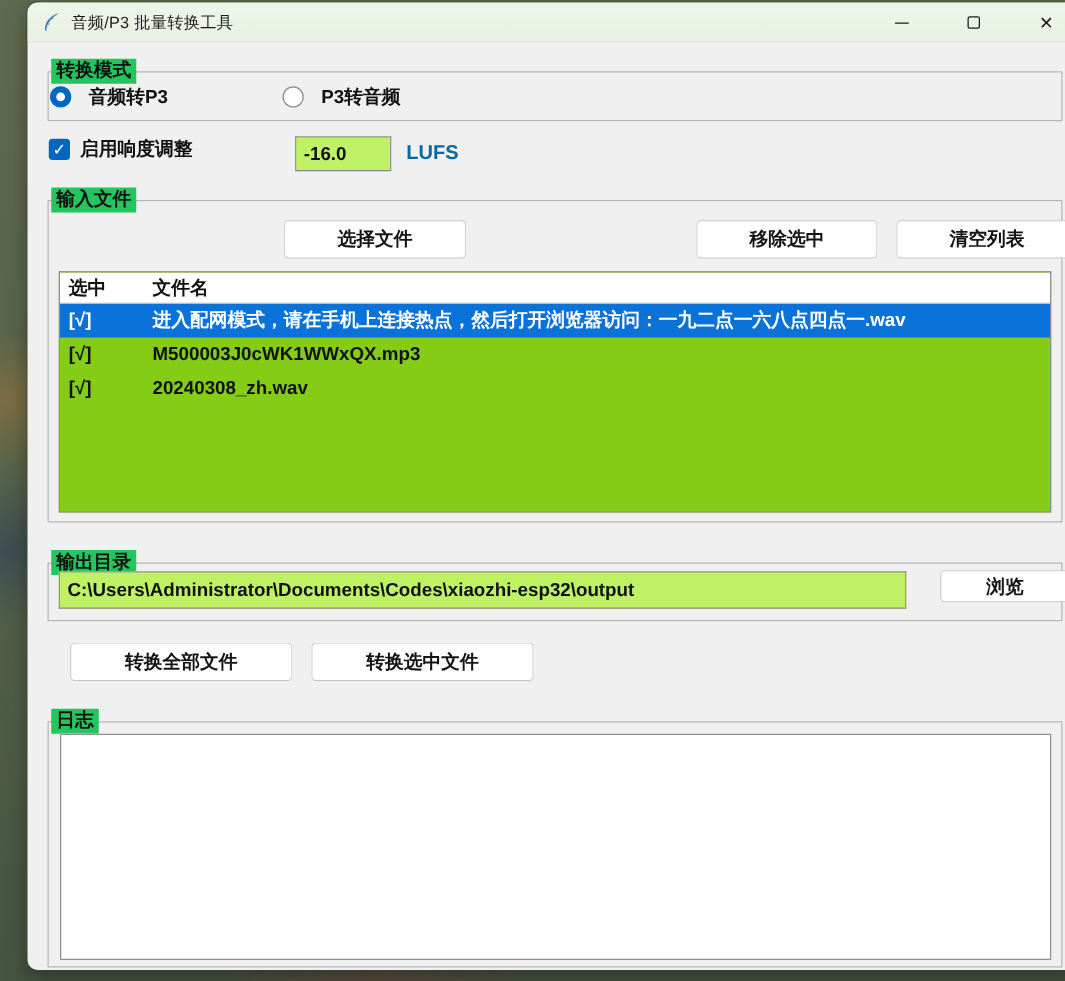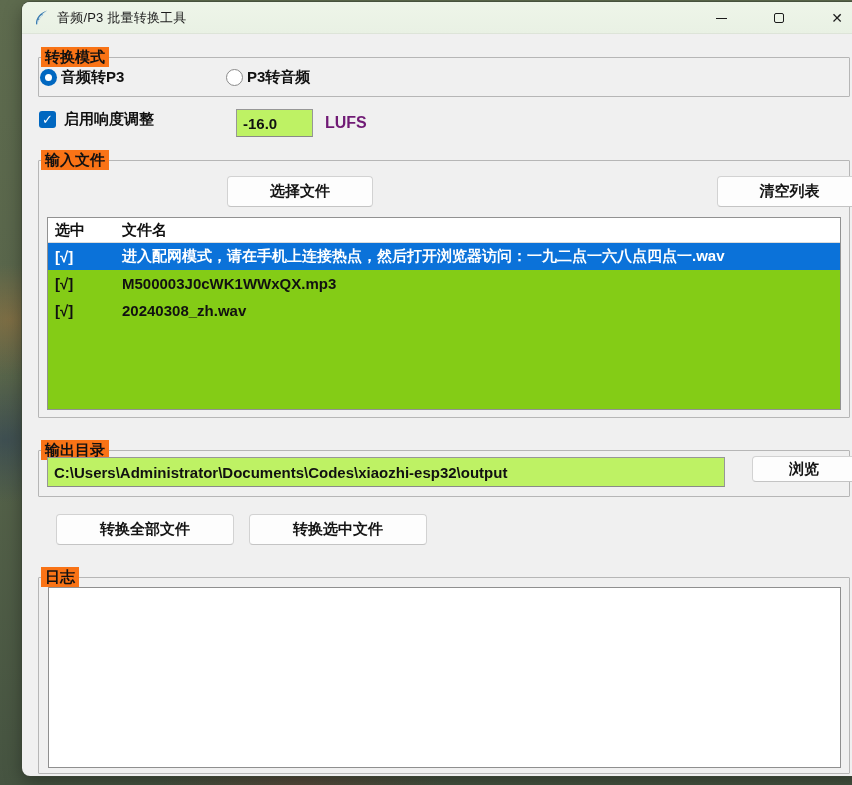--- a/index.html
+++ b/index.html
@@ -30,43 +30,43 @@
   .title-text { font-size:13px; color:#1b1b1b; margin-left:7px; letter-spacing:.2px; }
   .caption-buttons { position:absolute; right:0; top:0; height:32px; display:flex; }
   .cap-btn { width:58px; height:32px; display:flex; align-items:center; justify-content:center;
              color:#1b1b1b; font-size:14px; cursor:default; }
   .min-glyph { display:block; width:11px; height:0; border-top:1.4px solid #1b1b1b; }
   .max-glyph { display:block; width:10px; height:10px; border:1.4px solid #1b1b1b; border-radius:2px; }
   .close-glyph { font-size:14px; line-height:1; }
   
   .labelframe { position:absolute; border:1px solid #b6b6b6; border-radius:1px; }
   .lf-label {
-    position:absolute; top:-11px; left:2px; background:#f97316; padding:0 4px;
+    position:absolute; top:-11px; left:2px; background:#22c55e; padding:0 4px;
     font-size:15px; font-weight:700; color:#111; white-space:nowrap; line-height:20px;
   }
   
-  .radio-item { position:absolute; display:flex; align-items:center; gap:4px; height:22px;text-align:center; }
+  .radio-item { position:absolute; display:flex; align-items:center; gap:14px; height:22px;text-align:center; }
   .radio-circle { width:17px; height:17px; border-radius:50%; flex:0 0 auto; }
   .radio-on { background:#0067c0; position:relative; }
   .radio-on::after { content:""; position:absolute; left:5px; top:5px; width:7px; height:7px;
                      border-radius:50%; background:#fff; }
   .radio-off { background:#fff; border:1px solid #8b8b8b; }
   .radio-label { font-size:15px; font-weight:700; color:#111; }
 
   .checkbox-row { position:absolute; left:17px; top:108px; display:flex; align-items:center; gap:8px; }
   .checkbox { width:17px; height:17px; border-radius:3px; background:#0067c0; color:#fff;
               font-size:13px; line-height:17px; text-align:center; font-weight:700; }
   .checkbox-label { font-size:15px; font-weight:700; color:#111; }
 
   .entry {
     position:absolute; background:#bef264; border:1px solid #979797; border-bottom-color:#8a8a8a;
     font-size:15px; font-weight:700; color:#111; padding:0 6px;
     display:flex; align-items:center; white-space:nowrap; overflow:hidden;
   }
-  .unit-label { position:absolute; font-size:16px; font-weight:700; color:#701a75; }
+  .unit-label { position:absolute; font-size:16px; font-weight:700; color:#0369a1; }
 
   .btn {
     position:absolute; background:#fdfdfd; border:1px solid #d2d2d2; border-bottom-color:#c4c4c4;
     border-radius:4px; font-size:15px; font-weight:700; color:#141414;
     display:flex; align-items:center; justify-content:center; cursor:default;margin-left:16px;
   }
   
   .filetable { position:absolute; left:25px; top:215px; width:794px; height:193px;
                background:#84cc16; border:1px solid #919191; overflow:hidden; }
   .ft-header { height:25px; display:flex; align-items:center; border-bottom:1px solid #dcdcdc;
@@ -119,20 +119,21 @@
     <span class="checkbox">✓</span>
     <span class="checkbox-label">启用响度调整</span>
   </div>
   <div class="entry" style="left:214px; top:107px; width:77px; height:28px;">-16.0</div>
   <span class="unit-label" style="left:303px; top:112px;">LUFS</span>
 
   <div class="labelframe" style="left:16px; top:158px; width:812px; height:258px;">
     <span class="lf-label">输入文件</span>
   </div>
   <div class="btn" style="left:189px; top:174px; width:146px; height:31px;">选择文件</div>
+  <div class="btn" style="left:519px; top:174px; width:145px; height:31px;">移除选中</div>
   <div class="btn" style="left:679px; top:174px; width:145px; height:31px;">清空列表</div>
 
   <div class="filetable">
     <div class="ft-header">
       <span class="col-check">选中</span>
       <span class="col-name">文件名</span>
     </div>
     <div class="ft-row selected">
       <span class="col-check">[√]</span>
       <span class="col-name">进入配网模式，请在手机上连接热点，然后打开浏览器访问：一九二点一六八点四点一.wav</span>

